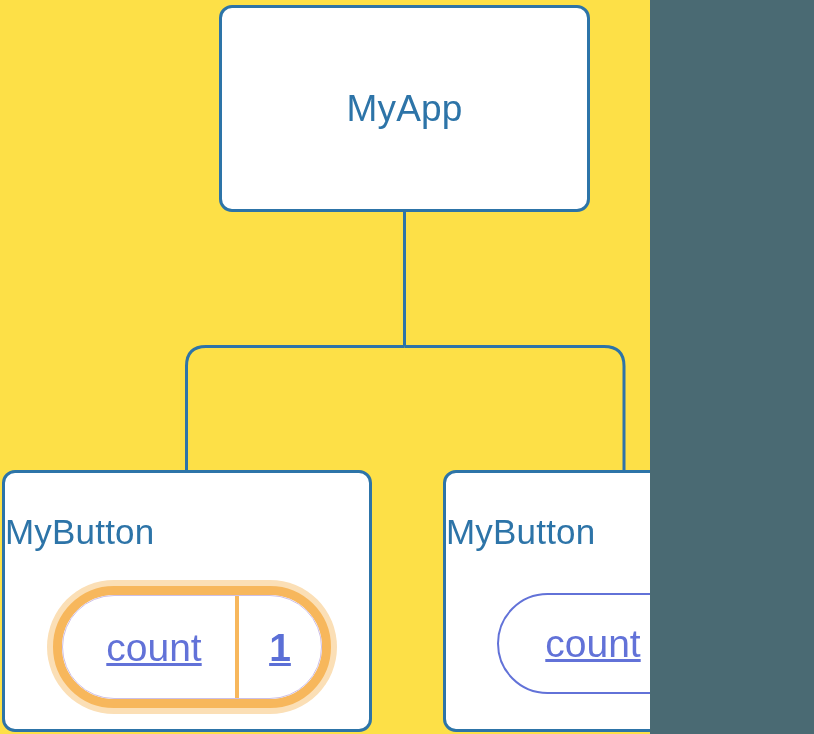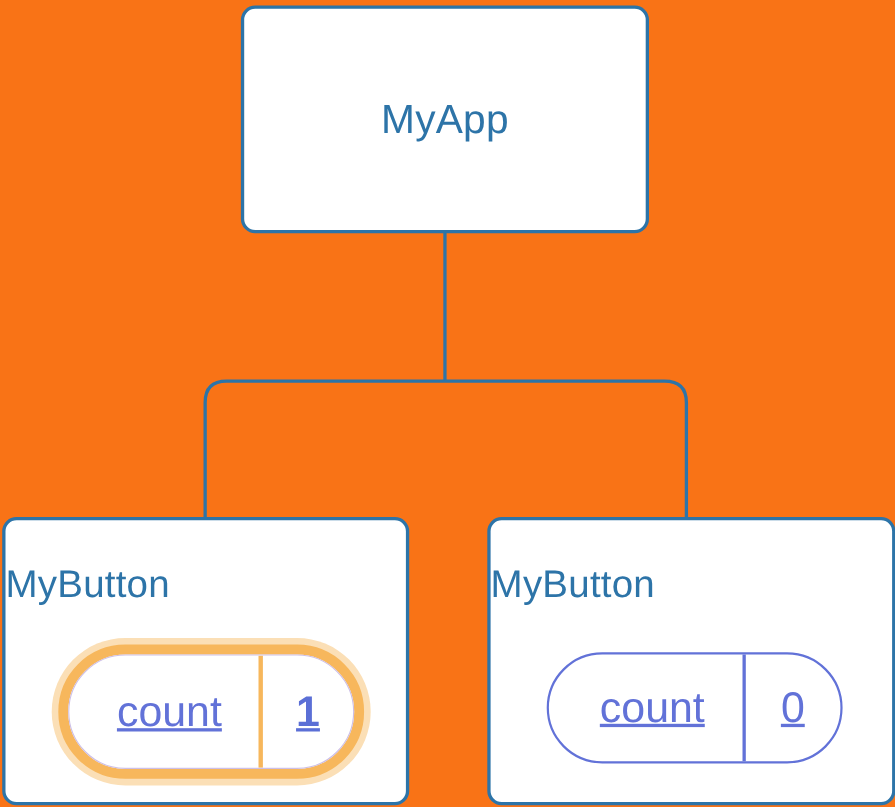--- a/index.html
+++ b/index.html
@@ -2,23 +2,23 @@
 <html><head>
 <meta charset="utf-8">
 <style>
   html, body {
     margin: 0;
     padding: 0;
     background: #4a6a73;
   }
   #stage {
     position: relative;
-    width: 814px;
+    width: 650px;
     height: 734px;
-    background: #f97316;
+    background: #fde047;
     overflow: hidden;
     font-family: "Liberation Sans", sans-serif;
   }
 
   
   #connectors {
     position: absolute;
     left: 0; top: 0;
     width: 814px; height: 734px;
     pointer-events: none;

